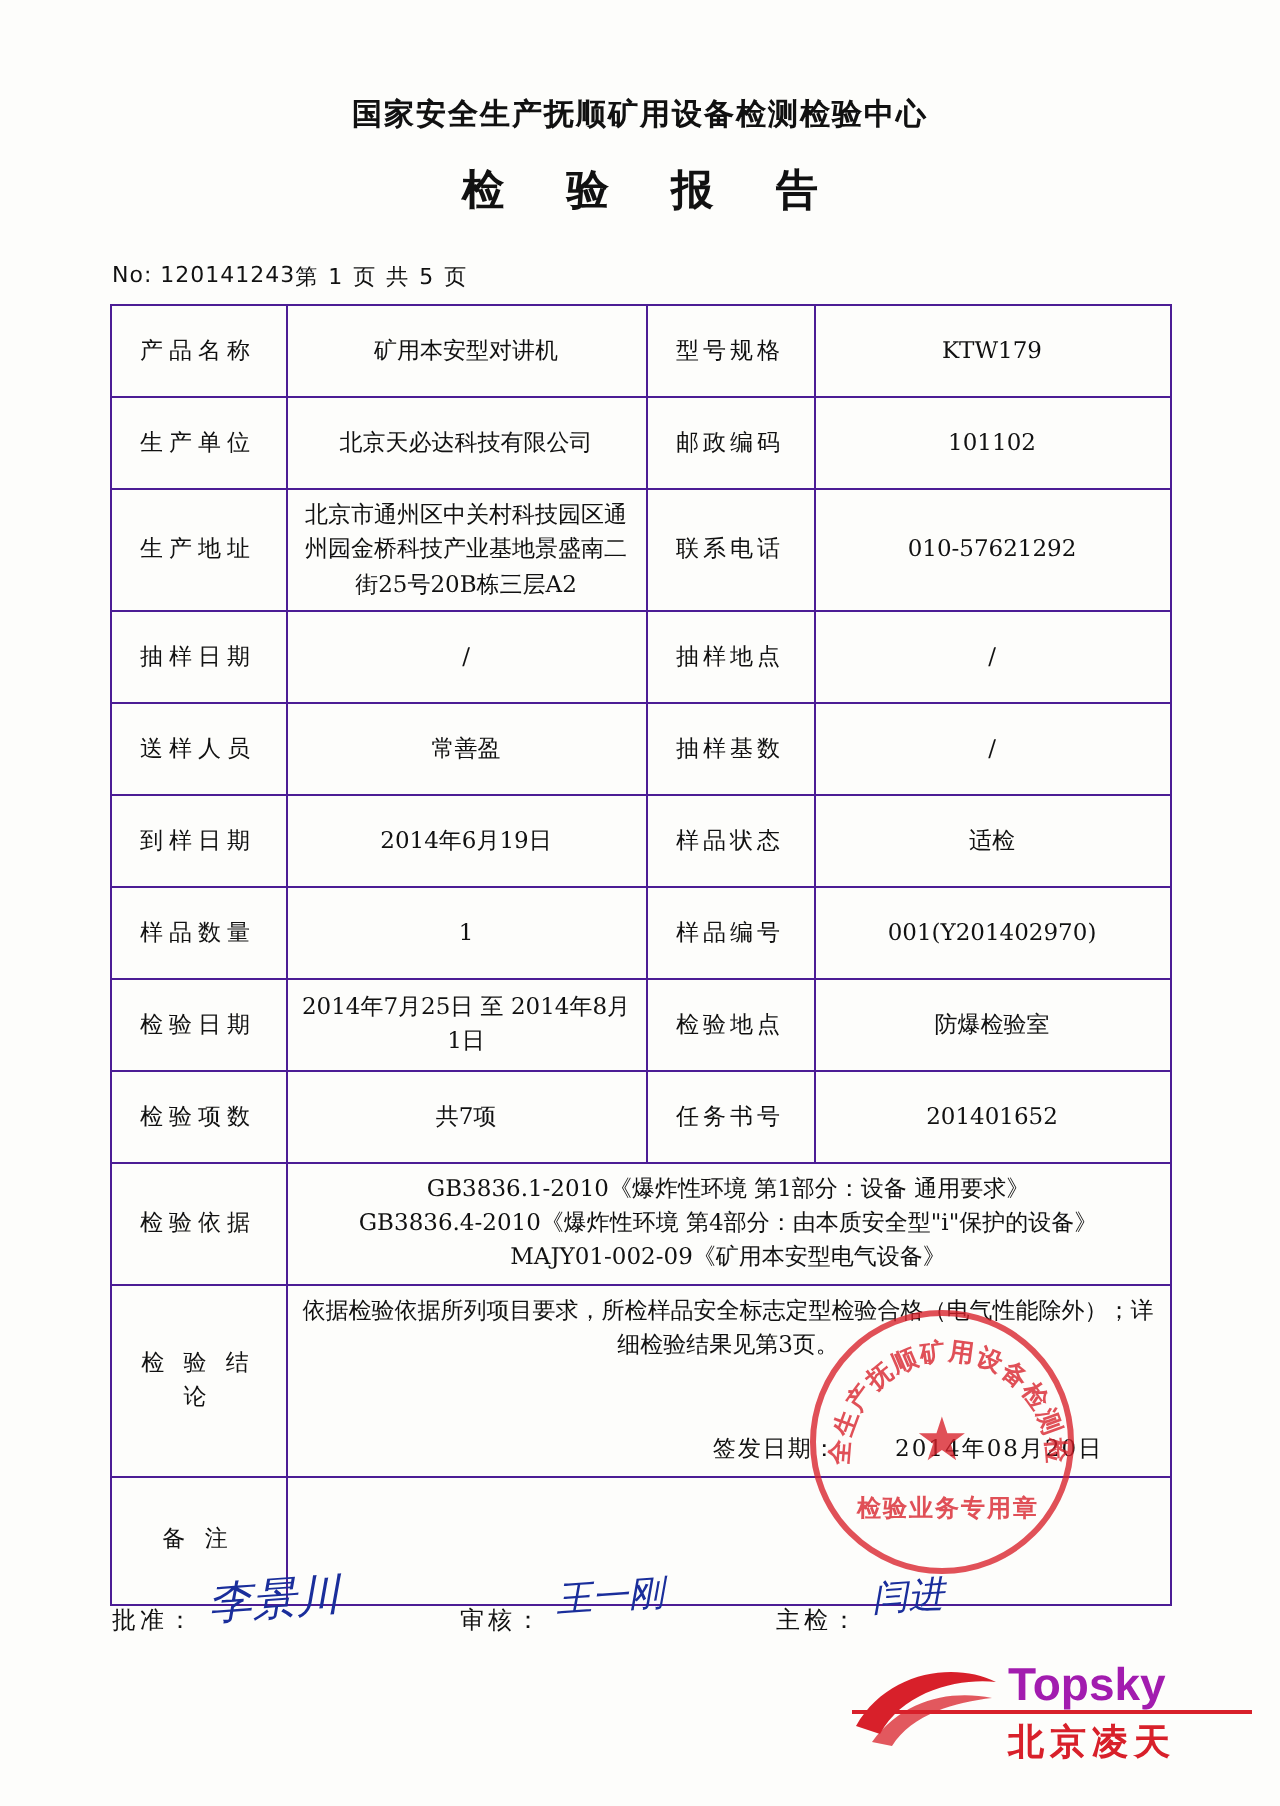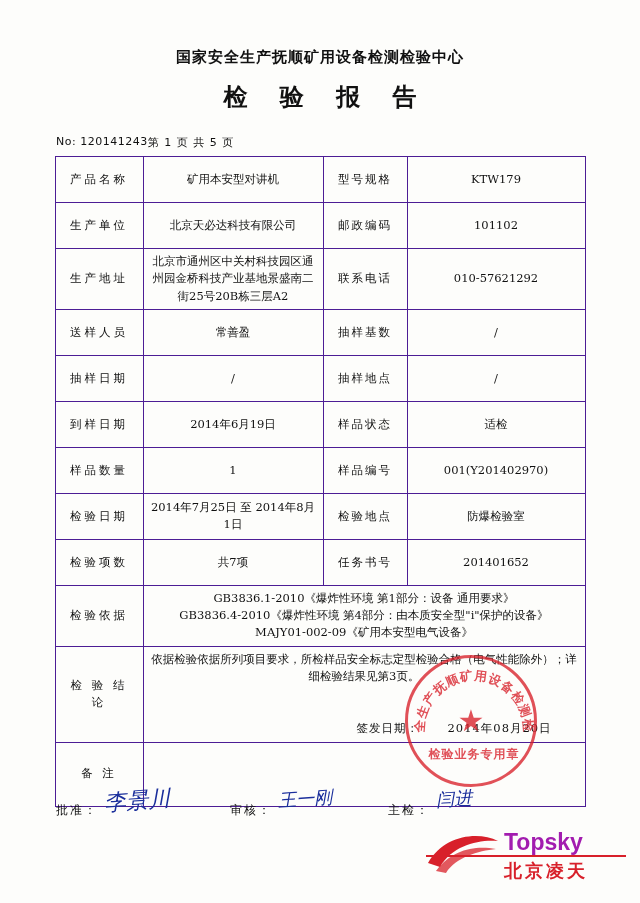--- a/index.html
+++ b/index.html
@@ -20,21 +20,21 @@
     padding-top: 48px;
   }
   .hdr-org {
     font-size: 15px;
     font-weight: bold;
     letter-spacing: 1px;
     color: #111;
   }
   .hdr-title {
     margin-top: 14px;
-    font-size: 24px;
+    font-size: 21px;
     font-weight: bold;
     letter-spacing: 12px;
     color: #111;
     text-indent: 12px;
   }
   .meta-row {
     margin: 22px 56px 6px 56px;
     display: flex;
     justify-content: flex-start;
     font-size: 11px;
@@ -249,29 +249,29 @@
       <td class="lbl2">邮政编码</td>
       <td class="val2 hand">101102</td>
     </tr>
     <tr class="h-addr">
       <td class="lbl">生产地址</td>
       <td class="val hand">北京市通州区中关村科技园区通州园金桥科技产业基地景盛南二街25号20B栋三层A2</td>
       <td class="lbl2">联系电话</td>
       <td class="val2 hand">010-57621292</td>
     </tr>
     <tr class="h-normal">
+      <td class="lbl">抽样日期</td>
+      <td class="val hand">/</td>
+      <td class="lbl2">抽样地点</td>
+      <td class="val2 hand">/</td>
+    </tr>
+    <tr class="h-normal">
       <td class="lbl">送样人员</td>
       <td class="val hand">常善盈</td>
       <td class="lbl2">抽样基数</td>
-      <td class="val2 hand">/</td>
-    </tr>
-    <tr class="h-normal">
-      <td class="lbl">抽样日期</td>
-      <td class="val hand">/</td>
-      <td class="lbl2">抽样地点</td>
       <td class="val2 hand">/</td>
     </tr>
     <tr class="h-normal">
       <td class="lbl">到样日期</td>
       <td class="val hand">2014年6月19日</td>
       <td class="lbl2">样品状态</td>
       <td class="val2 hand">适检</td>
     </tr>
     <tr class="h-normal">
       <td class="lbl">样品数量</td>

